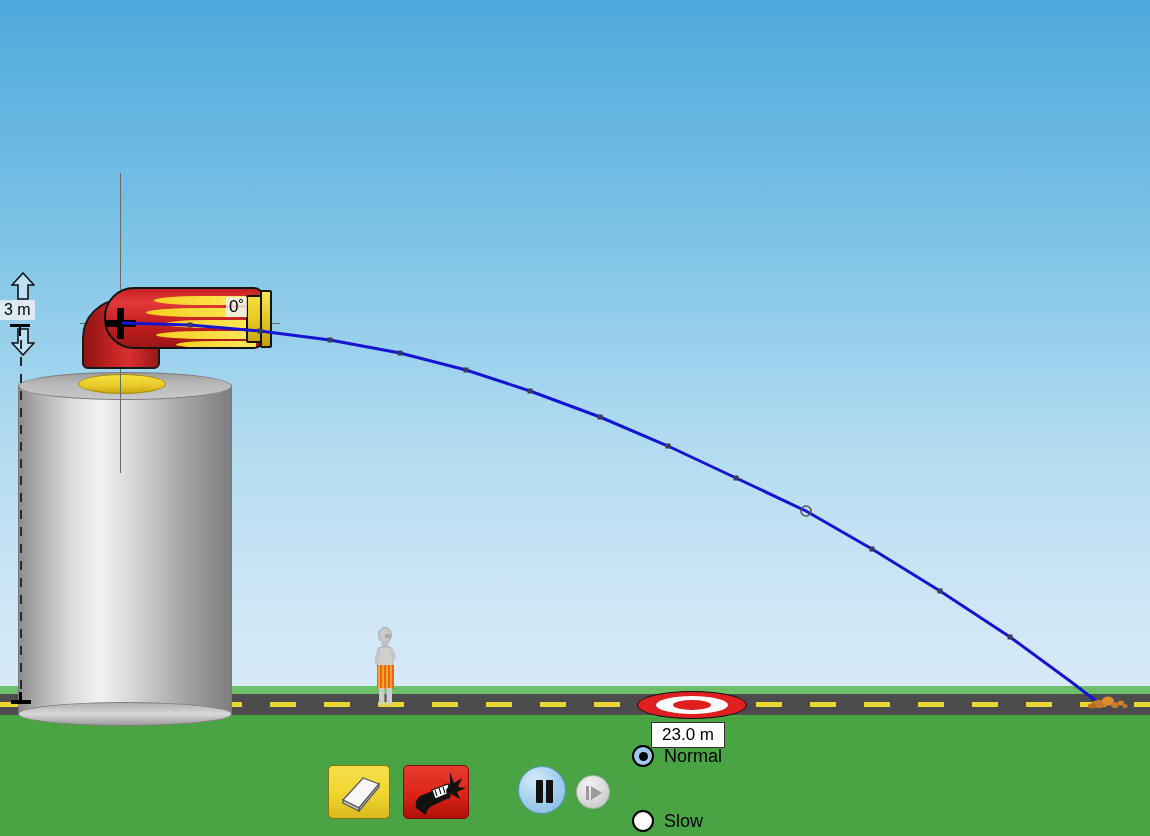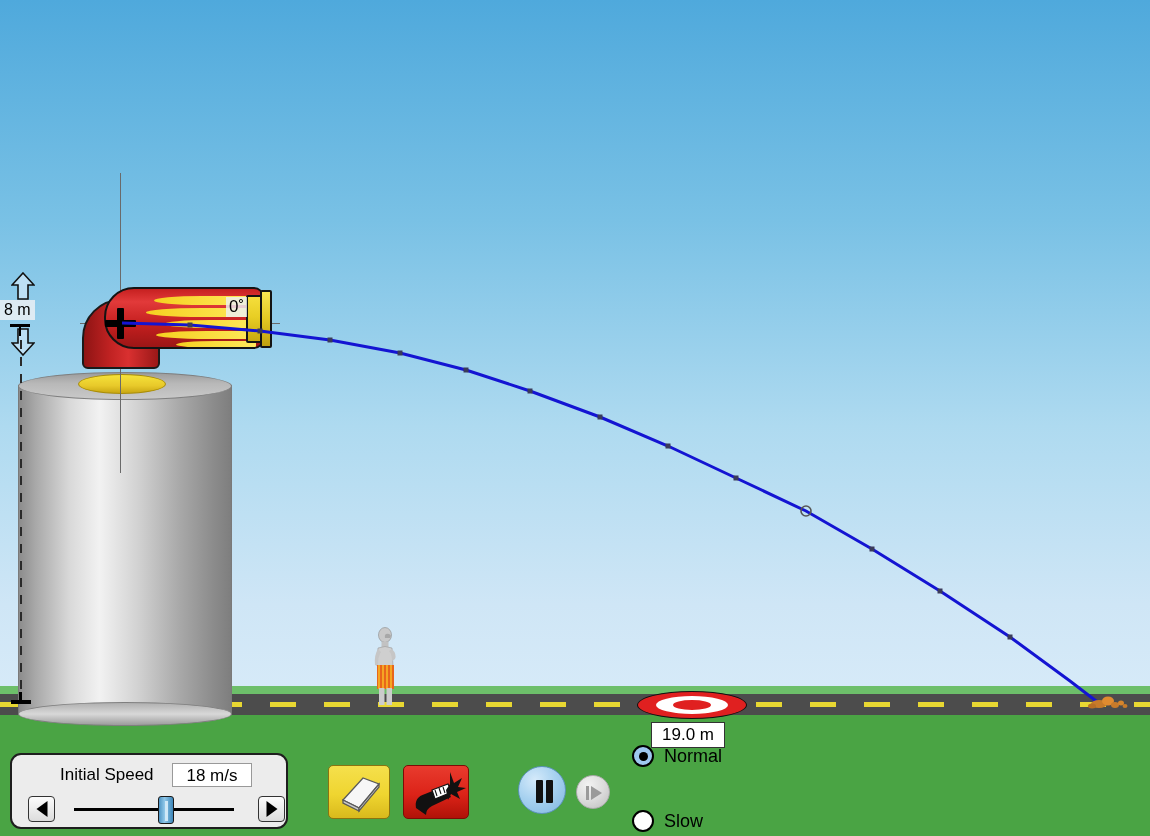--- a/index.html
+++ b/index.html
@@ -322,21 +322,21 @@
   <div class="crosshair-v"></div>
 
   <div class="height-tool">
     <svg class="arrow-up" viewBox="0 0 24 28">
       <polygon points="12,1 23,13 17,13 17,27 7,27 7,13 1,13" fill="#BDE0F5" stroke="#111" stroke-width="1.6"></polygon>
     </svg>
     <svg class="arrow-down" viewBox="0 0 24 28">
       <polygon points="12,27 23,15 17,15 17,1 7,1 7,15 1,15" fill="#BDE0F5" stroke="#111" stroke-width="1.6"></polygon>
     </svg>
   </div>
-  <div class="height-label">8 m</div>
+  <div class="height-label">3 m</div>
   <div class="h-tick-top"></div>
   <div class="h-tick-stem"></div>
   <div class="dashed-measure"></div>
   <div class="h-tick-bot-stem"></div>
   <div class="h-tick-bot"></div>
 
   <svg class="person" viewBox="0 0 34 80">
     <ellipse cx="17" cy="9" rx="6.5" ry="7.5" fill="#C9C9C9" stroke="#8a8a8a" stroke-width="0.6"></ellipse>
     <path d="M17,12 q-1,-5 4,-4 q3,1 1,4 z" fill="#A8A8A8"></path>
     <rect x="13.5" y="16" width="7" height="6" fill="#C2C2C2"></rect>
@@ -371,43 +371,31 @@
     <g id="traj-timemarkers">
         <circle cx="806" cy="511" r="5" fill="none" stroke="#555" stroke-width="1.6"></circle>
       </g>
   </svg>
 
   <div class="target">
     <div class="target-outer"></div>
     <div class="target-mid"></div>
     <div class="target-inner"></div>
   </div>
-  <div class="target-label">19.0 m</div>
+  <div class="target-label">23.0 m</div>
 
   <svg class="splat" viewBox="0 0 42 18">
     <ellipse cx="13" cy="10" rx="8" ry="4" fill="#C77A2A"></ellipse>
     <ellipse cx="22" cy="7" rx="6" ry="4.5" fill="#E08B30"></ellipse>
     <ellipse cx="29" cy="11" rx="4" ry="3" fill="#C77A2A"></ellipse>
     <ellipse cx="35" cy="9" rx="3" ry="2.5" fill="#D5842C"></ellipse>
     <ellipse cx="6" cy="12" rx="4" ry="2.5" fill="#B86F24"></ellipse>
     <ellipse cx="39" cy="12" rx="2.5" ry="2" fill="#C77A2A"></ellipse>
   </svg>
 
-  <div class="speed-panel">
-    <div class="speed-title">Initial Speed</div>
-    <div class="speed-value">18 m/s</div>
-    <div class="slider-track"></div>
-    <div class="slider-thumb"></div>
-    <div class="arrow-btn left">
-      <span class="tri l"></span>
-    </div>
-    <div class="arrow-btn right">
-      <span class="tri r"></span>
-    </div>
-  </div>
 
   <div class="eraser-btn">
     <svg viewBox="0 0 62 54" width="62" height="54">
       <polygon points="14,34 34,12 50,18 30,42" fill="#F7F7F7" stroke="#5a5a5a" stroke-width="1.3"></polygon>
       <polygon points="14,34 30,42 30,45 14,37" fill="#C9C9C9" stroke="#5a5a5a" stroke-width="1.3"></polygon>
       <polygon points="30,42 50,18 50,21 30,45" fill="#E2E2E2" stroke="#5a5a5a" stroke-width="1.3"></polygon>
     </svg>
   </div>
 
   <div class="fire-btn">

